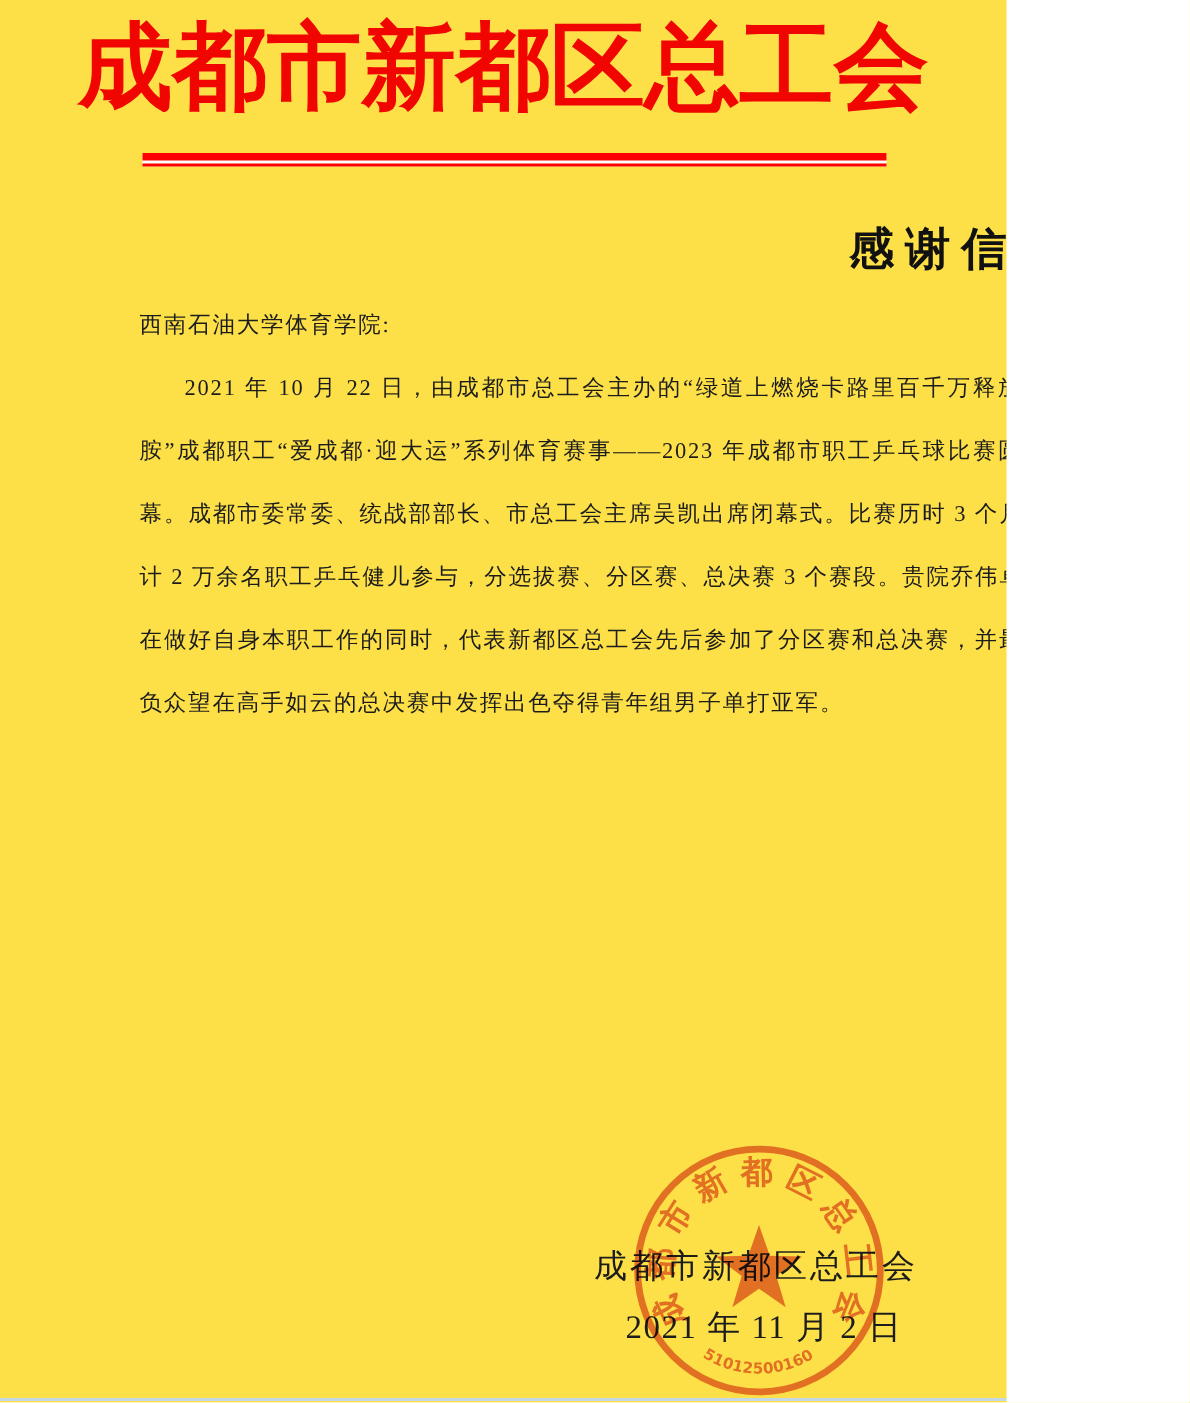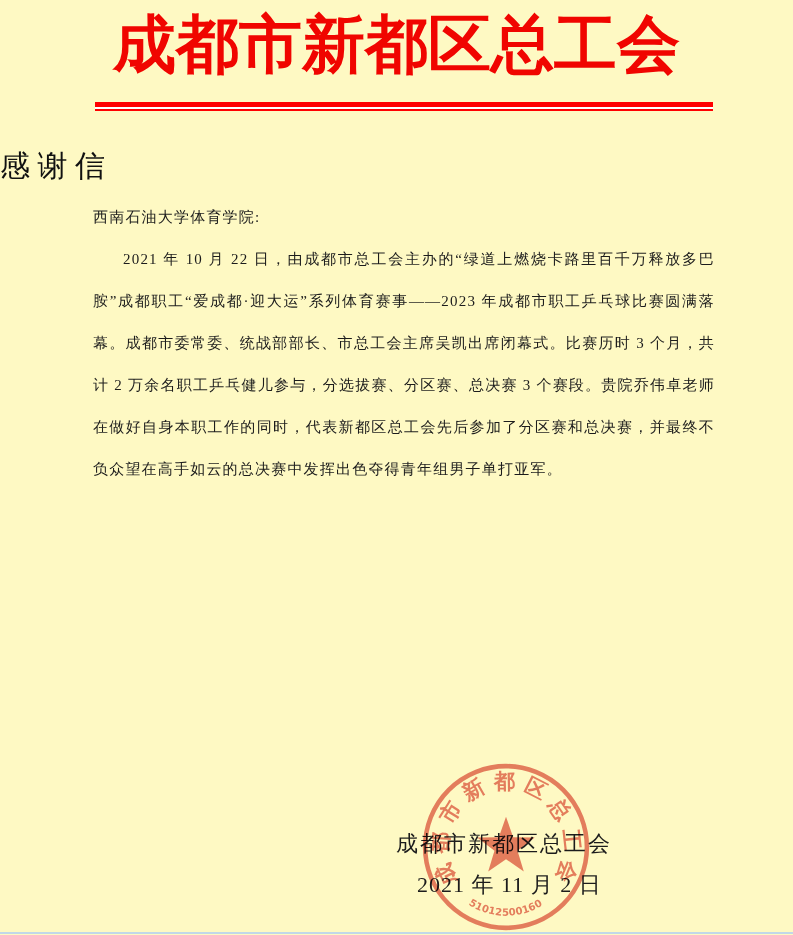--- a/index.html
+++ b/index.html
@@ -1,20 +1,20 @@
 <!DOCTYPE html>
 <html><head>
 <meta charset="utf-8">
 <style>
   html,body { margin:0; padding:0; background:#ffffff; }
   .page {
     position: relative;
-    width: 793px;
+    width: 671px;
     height: 935px;
-    background: #fef9c3;
+    background: #fde047;
     overflow: hidden;
     font-family: "Liberation Serif", "DejaVu Serif", serif;
   }
   .org-title {
     position: absolute;
     top: 2px; left: 0; right: 0;
     margin: 0;
     text-align: center;
     font-size: 63px;
     font-weight: bold;
@@ -27,23 +27,23 @@
     top: 102px; left: 95px; right: 80px;
     height: 2px;
     background: #ffffff;
     border-top: 5px solid #ff0000;
     border-bottom: 2px solid #ff0000;
   }
   .letter-title {
     position: absolute;
     top: 146px; left: 0; right: 0;
     margin: 0;
-    text-align: left;
+    text-align: right;
     font-size: 30px;
-    font-weight: normal;
+    font-weight: bold;
     color: #111111;
   }
   .body-text {
     position: absolute;
     top: 196px; left: 93px;
     width: 622px;
     color: #1c1c1c;
   }
   .body-text p {
     margin: 0;

